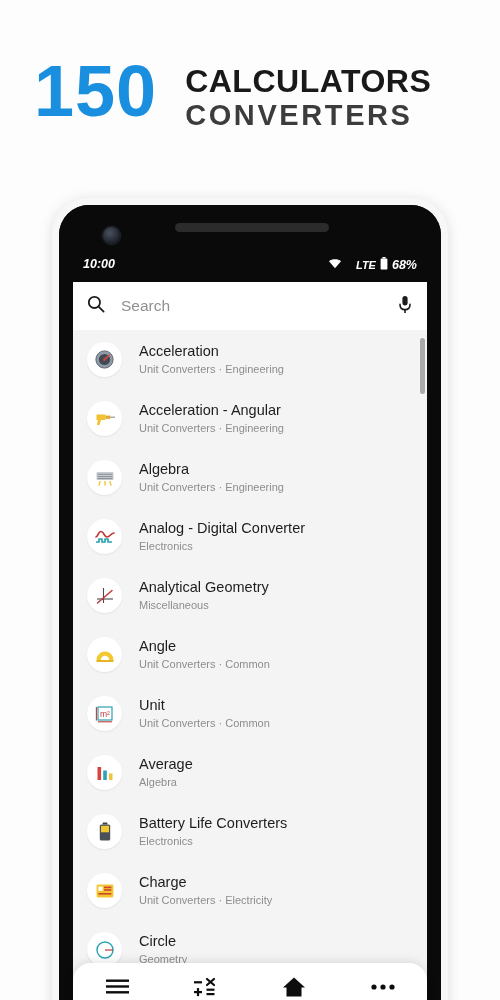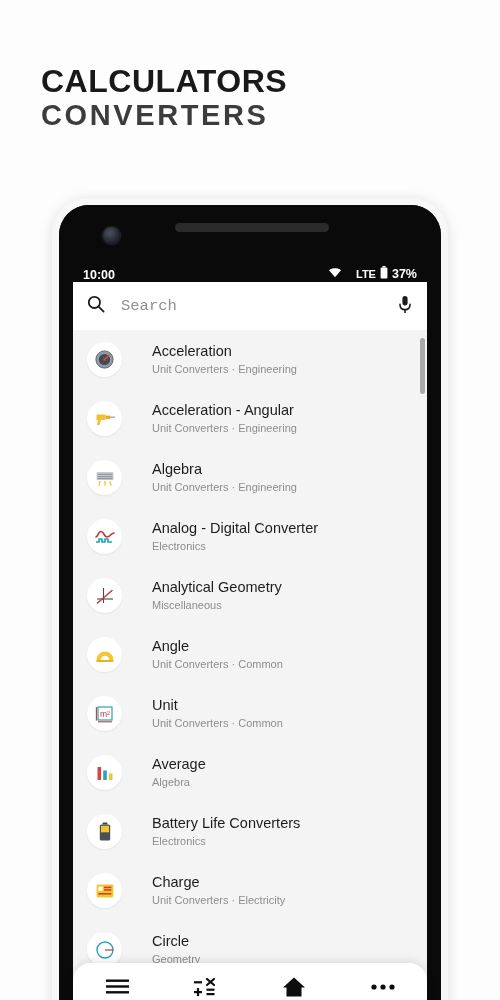--- a/index.html
+++ b/index.html
@@ -31,21 +31,21 @@
   }
   #promo-count {
     font-size: 72px;
     font-weight: bold;
     line-height: 0.92;
     color: #1a8fe0;
     letter-spacing: 1px;
     font-family: "Liberation Sans", sans-serif;
   }
   #promo-words {
-    margin-left: 7px;
+    margin-left: 28px;
     padding-top: 7px;
   }
   .promo-line1 {
     font-size: 32px;
     font-weight: bold;
     letter-spacing: 0.5px;
     line-height: 1.05;
     color: #191919;
   }
   .promo-line2 {
@@ -115,24 +115,25 @@
     overflow: hidden;
   }
 
   
   #status-bar {
     position: relative;
     height: 25px;
     background: #0a0a0a;
     color: #ffffff;
     display: flex;
-    align-items: flex-end;
+    align-items: flex-start;
     padding: 0 10px;
     font-size: 12.5px;
     font-weight: bold;
+    font-style: italic;
   }
   #status-right {
     margin-left: auto;
     display: flex;
     align-items: center;
     gap: 4px;
   }
   .status-lte {
     font-size: 11px;
     font-weight: bold;
@@ -154,21 +155,21 @@
     padding: 0 14px;
     box-sizing: border-box;
   }
   #search-input {
     flex: 1;
     border: none;
     outline: none;
     background: transparent;
     font-size: 15.5px;
     color: #202020;
-    font-family: Liberation Mono, monospace;
+    font-family: Liberation Sans, sans-serif;
     margin-left: 14px;
   }
   #search-input::placeholder {
     color: #909090;
   }
 
   
   #calculator-list {
     position: relative;
     height: 680px;
@@ -189,21 +190,21 @@
     border-radius: 50%;
     background: #ffffff;
     display: flex;
     align-items: center;
     justify-content: center;
     font-size: 18px;
     line-height: 1;
     box-shadow: 0 1px 2px rgba(0,0,0,0.07);
   }
   .item-text {
-    margin-left: 30px;
+    margin-left: 17px;
     overflow: hidden;
   }
   .item-title {
     font-size: 14.5px;
     color: #1d1d1d;
     line-height: 1.25;
     white-space: nowrap;
   }
   .item-subtitle {
     font-size: 11px;
@@ -243,20 +244,21 @@
     align-items: center;
     justify-content: center;
     color: #0d0d0d;
   }
 </style>
 </head>
 <body>
 
 <div id="promo-header">
   <div id="promo-row">
+    <div id="promo-count">150</div>
     <div id="promo-words">
       <div class="promo-line1">CALCULATORS</div>
       <div class="promo-line2">CONVERTERS</div>
     </div>
   </div>
 </div>
 
 <div id="phone-device">
   <div id="phone-frame">
 
@@ -275,21 +277,21 @@
               <path d="M1 3.2 C4 0.6 10 0.6 13 3.2 L7 10.2 Z" fill="#ffffff"></path>
             </svg>
           </span>
           <span class="status-lte">LTE</span>
           <span>
             <svg width="8" height="13" viewBox="0 0 8 13">
               <rect x="2.4" y="0" width="3.2" height="1.4" fill="#ffffff"></rect>
               <rect x="0.6" y="1.4" width="6.8" height="11.2" rx="1.2" fill="#ffffff"></rect>
             </svg>
           </span>
-          <span id="status-battery-pct">37%</span>
+          <span id="status-battery-pct">68%</span>
         </div>
       </div>
 
       <div id="search-bar">
         <span>
           <svg width="18" height="18" viewBox="0 0 18 18">
             <circle cx="7.4" cy="7.4" r="5.6" fill="none" stroke="#1d1d1d" stroke-width="1.8"></circle>
             <line x1="11.6" y1="11.6" x2="16.6" y2="16.6" stroke="#1d1d1d" stroke-width="1.8" stroke-linecap="round"></line>
           </svg>
         </span>

